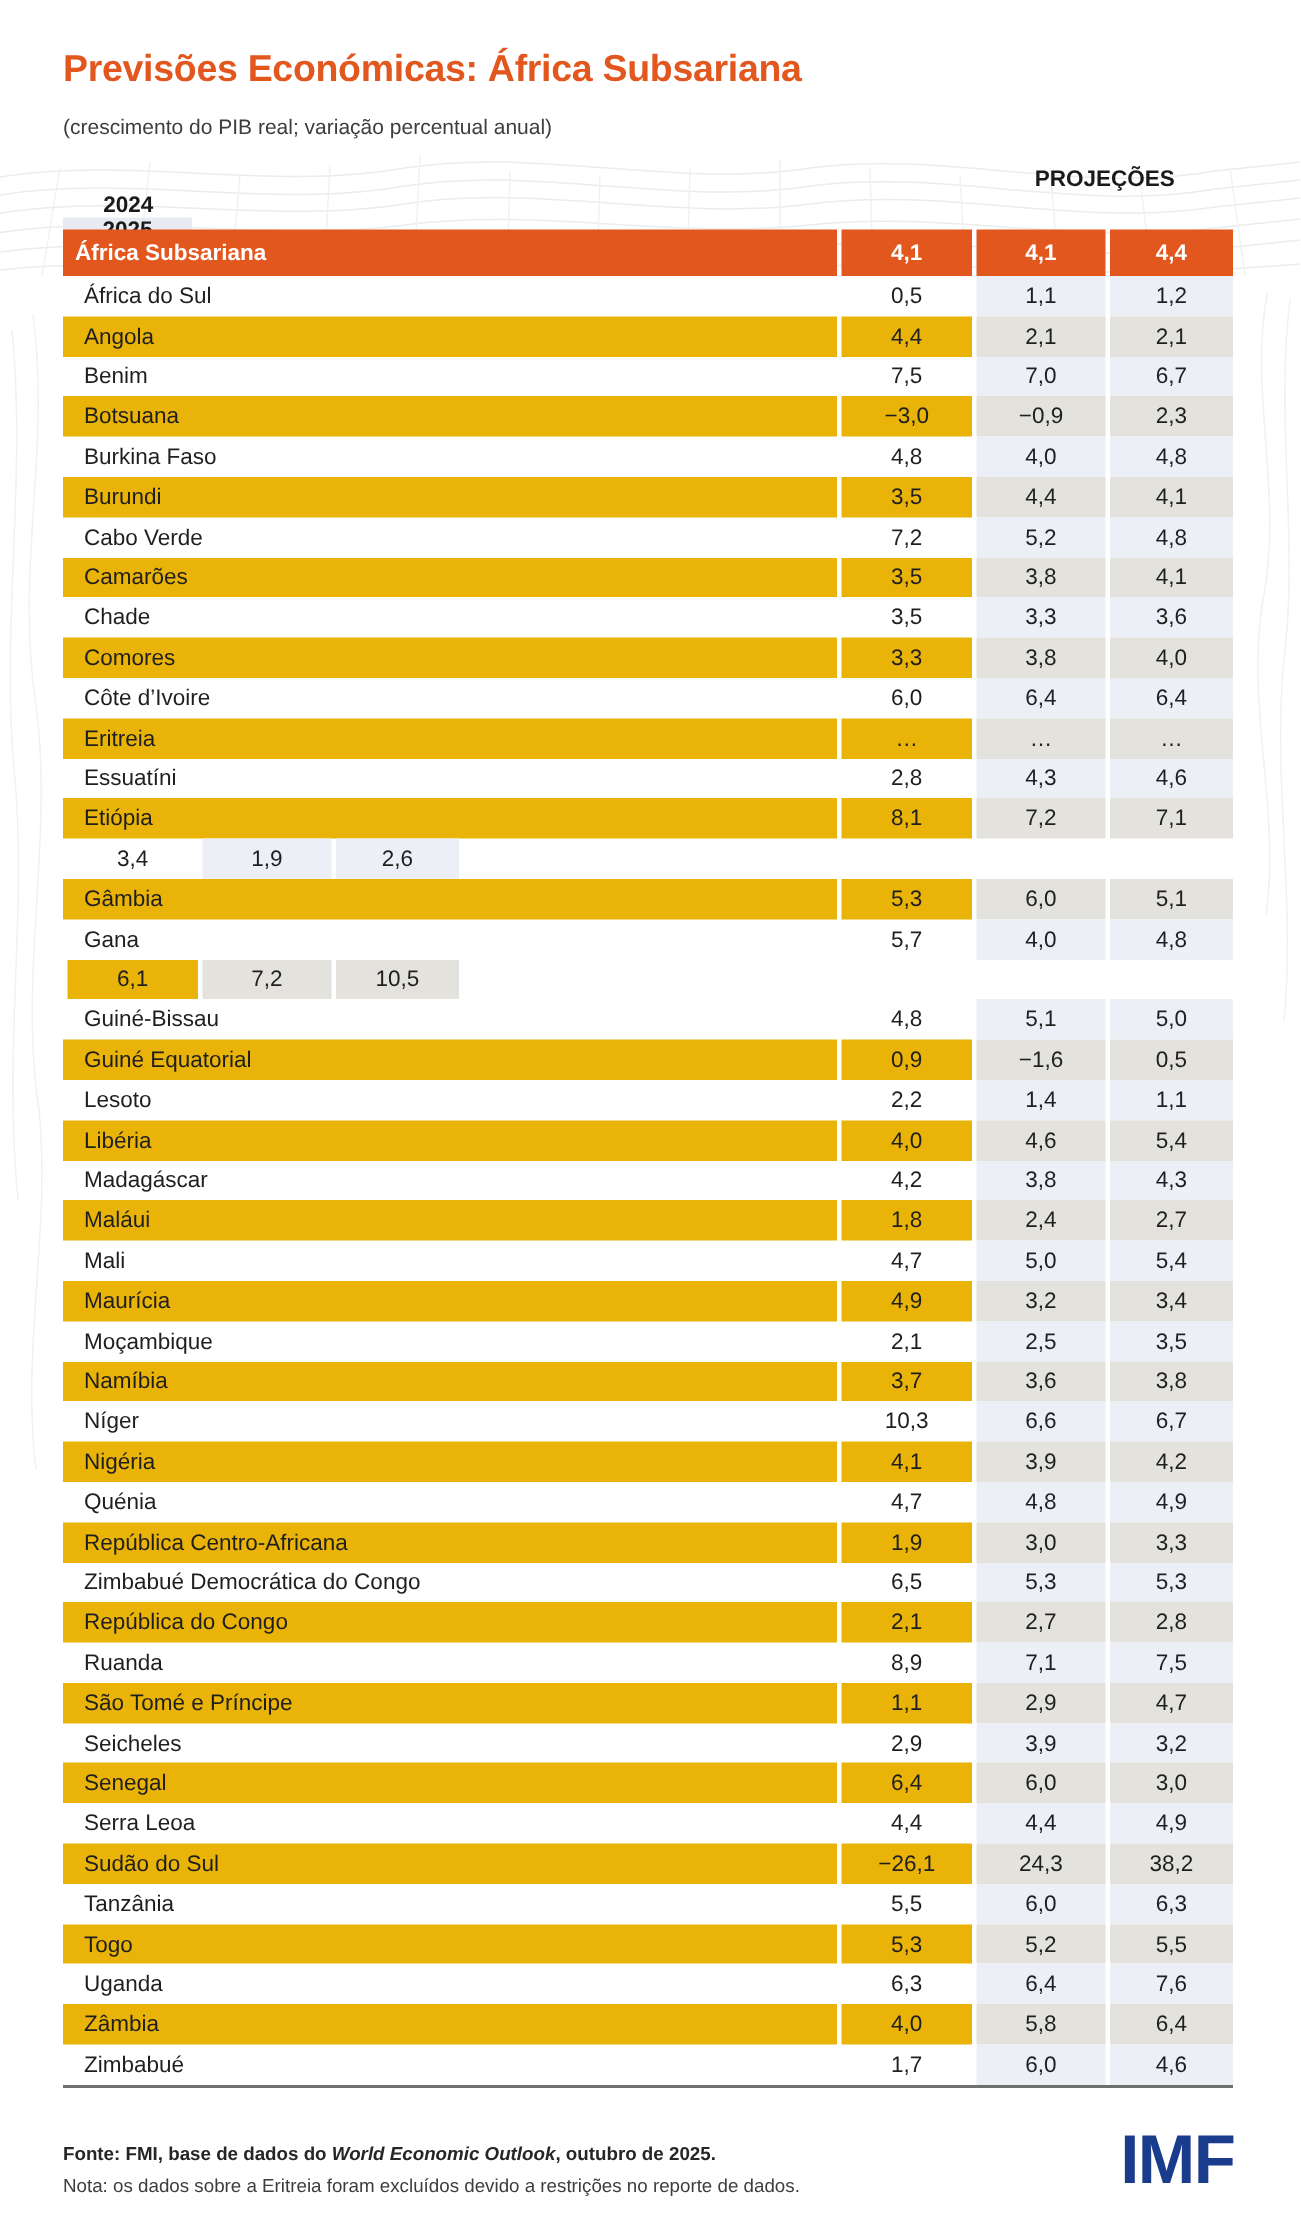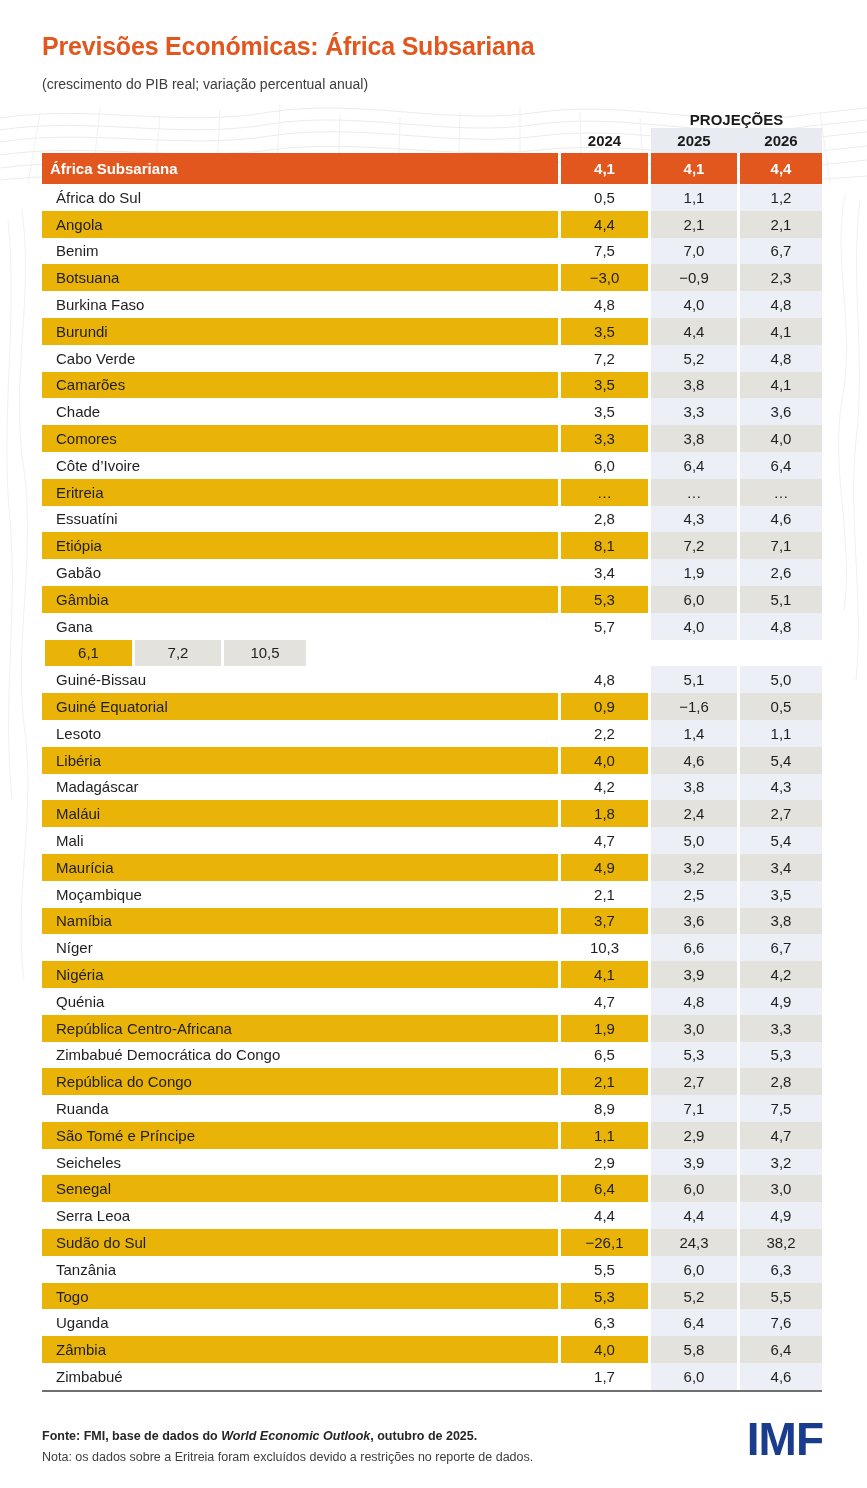--- a/index.html
+++ b/index.html
@@ -21,21 +21,21 @@
   .proj-label { width:171px; text-align:center; font-weight:700; font-size:15px; color:#1a1a1a; }
 
   .row { display:flex; height:26.8px; font-size:15px; color:#1f1f1f; }
   .row > div { display:flex; align-items:center; }
   .c-name { width:516px; padding-left:14px; }
   .gap { width:3px; }
   .c-v1 { width:87px; justify-content:center; }
   .c-v2 { width:86px; justify-content:center; }
   .c-v3 { width:82px; justify-content:center; }
 
-  .years-row { height:25px; font-weight:700; color:#1a1a1a; }
+  .years-row { height:25px; font-weight:700; color:#1a1a1a;flex-direction:column; }
   .years-row .c-v2, .years-row .c-v3, .years-row .band-gap { background:#E8EBF1; }
 
   .total-row { height:31px; font-weight:700; color:#ffffff; font-size:15px; }
   .total-row .c-name, .total-row .c-v1, .total-row .c-v2, .total-row .c-v3 { background:#E2571E; }
   .total-row .c-name { padding-left:8px; }
 
   #table-body .c-v2, #table-body .c-v3 { background:#ECEFF5; }
   #table-body .row.alt .c-name, #table-body .row.alt .c-v1 { background:#eab308; }
   #table-body .row.alt .c-v2, #table-body .row.alt .c-v3 { background:#E3E2DC; }
 
@@ -220,21 +220,20 @@
         <div class="row alt">
     <div class="c-name">Etiópia</div>
     <div class="gap"></div>
     <div class="c-v1">8,1</div>
     <div class="gap"></div>
     <div class="c-v2">7,2</div>
     <div class="gap"></div>
     <div class="c-v3">7,1</div>
   </div>
         <div class="row">
-    <div class="c-name">Gabão</div>
     <div class="gap"></div>
     <div class="c-v1">3,4</div>
     <div class="gap"></div>
     <div class="c-v2">1,9</div>
     <div class="gap"></div>
     <div class="c-v3">2,6</div>
   </div>
         <div class="row alt">
     <div class="c-name">Gâmbia</div>
     <div class="gap"></div>

